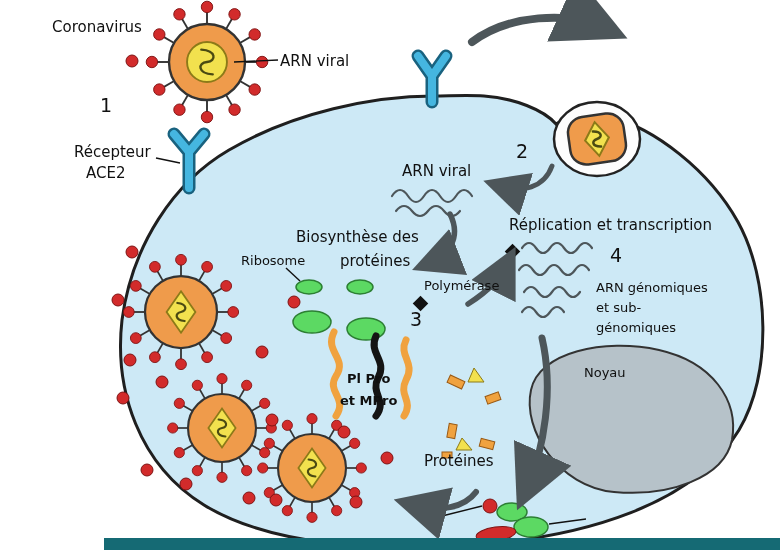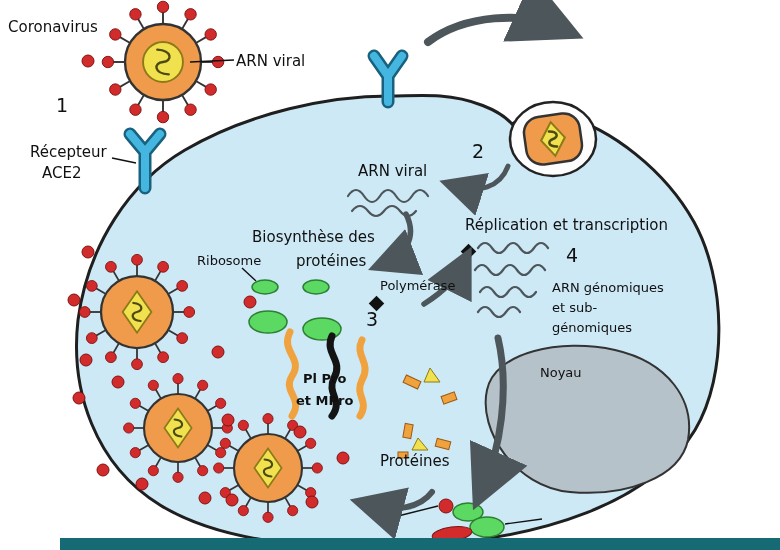--- a/index.html
+++ b/index.html
@@ -1,16 +1,16 @@
 <!DOCTYPE html>
 <html style="--cell-fill: #cde9f6; --cell-stroke: #1f1f1f; --virus-body: #ef9b4b; --virus-core: #f2e14e; --spike-tip: #d22b2b; --receptor-blue: #45b6e0; --nucleus-fill: #b6c2c9; --ribosome-green: #5cd963; --arrow-gray: #4d565a; --bottom-bar: #156a74;"><head>
 <meta charset="utf-8">
 <style>
   html,body{margin:0;padding:0;background:#fff;width:780px;height:550px;overflow:hidden;}
-  .stage{position:relative;width:628px;height:550px;font-family:"DejaVu Sans",sans-serif;}
+  .stage{position:relative;width:628px;height:550px;font-family:"DejaVu Sans",sans-serif;margin-left:44px;}
   svg{display:block;}
   .cell{fill:var(--cell-fill,#cde9f6);stroke:var(--cell-stroke,#1f1f1f);stroke-width:3;}
   .nucleus{fill:var(--nucleus-fill,#b6c2c9);stroke:#333;stroke-width:2;}
   .endo{fill:#fdfdfd;stroke:#222;stroke-width:2.5;}
   .vbody{fill:var(--virus-body,#ef9b4b);stroke:#333;stroke-width:2.5;}
   .vcore{fill:var(--virus-core,#f2e14e);stroke:#8c7a18;stroke-width:2;}
   .vsquig{fill:none;stroke:#4a4a12;stroke-width:2.5;stroke-linecap:round;}
   .spike{stroke:#333;stroke-width:2;}
   .stip{fill:var(--spike-tip,#d22b2b);stroke:#7e1414;stroke-width:1;}
   .dot{fill:var(--spike-tip,#d22b2b);stroke:#7e1414;stroke-width:1;}

